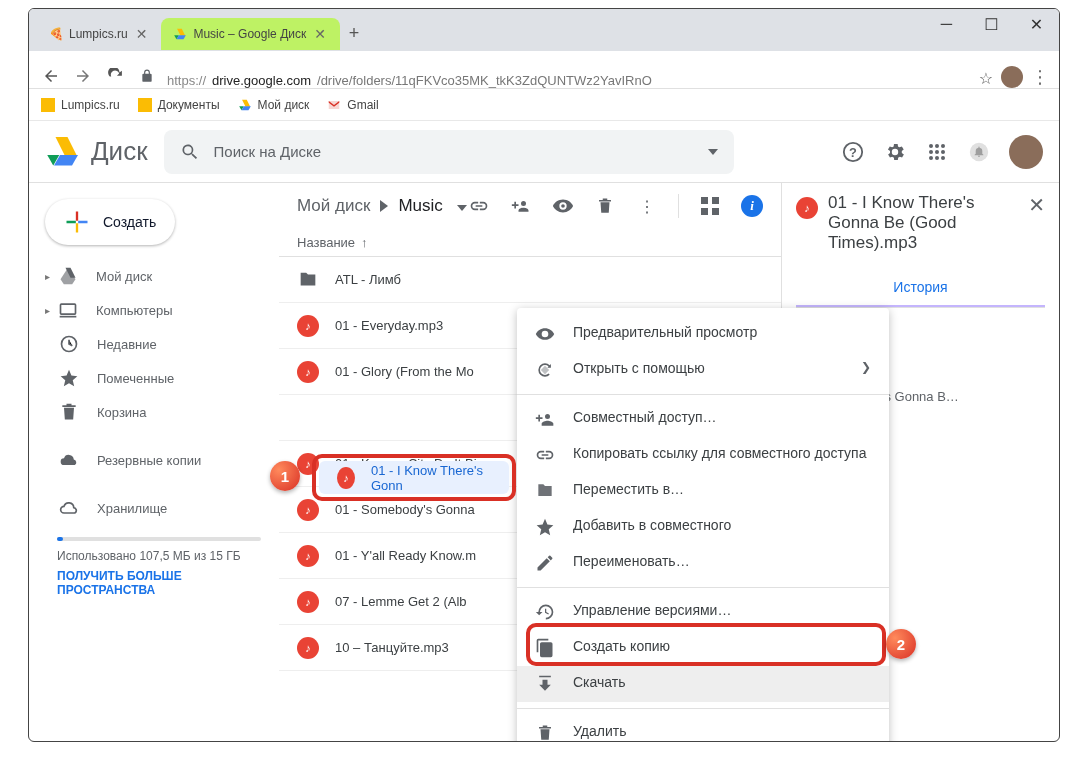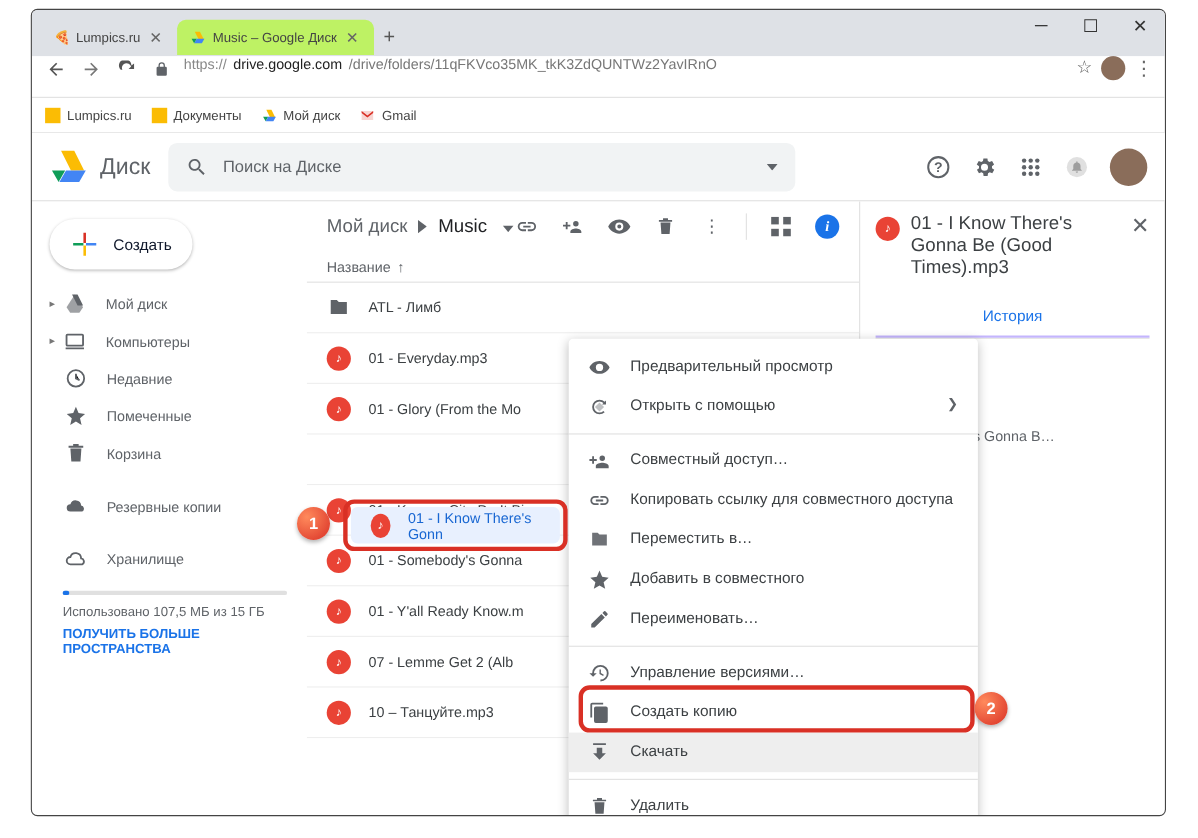--- a/index.html
+++ b/index.html
@@ -6,36 +6,36 @@
 body{background:#fff;width:1089px;height:762px;overflow:hidden;position:relative}
 .window{position:absolute;left:28px;top:8px;width:1032px;height:734px;border:1px solid #444;border-radius:6px;background:#fff;overflow:hidden}
 .titlebar{height:42px;display:flex;align-items:center;background:#dee1e6;padding:0 8px;position:relative}
 .tab{height:32px;display:flex;align-items:center;padding:0 12px;font-size:12px;color:#444;gap:6px;border-radius:8px 8px 0 0;margin-top:8px}
 .tab.active{background:#bef264}
 .tab-close{color:#666;font-size:14px;padding:2px}
 .tab-icon{width:14px;height:14px}
 .newtab{width:28px;height:28px;display:flex;align-items:center;justify-content:center;color:#555;font-size:18px;margin-top:6px}
 .winbtns{position:absolute;right:0;top:0;display:flex}
 .winbtn{width:45px;height:30px;display:flex;align-items:center;justify-content:center;color:#333}
-.addrbar{height:38px;display:flex;align-items:flex-start;padding:0 10px;gap:8px;border-bottom:1px solid #e0e0e0}
+.addrbar{height:38px;display:flex;align-items:flex-end;padding:0 10px;gap:8px;border-bottom:1px solid #e0e0e0}
 .navbtn{width:24px;height:24px;display:flex;align-items:center;justify-content:center;color:#777}
 .navbtn.enabled{color:#555}
 .url-area{flex:1;display:flex;align-items:center;gap:6px;font-size:13px;color:#777}
 .url-area .proto{color:#888}
 .url-area .host{color:#222}
 .star{color:#555}
 .avatar-sm{width:22px;height:22px;border-radius:50%;background:#8a6d5a}
 .kebab{color:#666;font-size:18px}
 .bookbar{height:32px;display:flex;align-items:center;padding:0 12px;gap:18px;border-bottom:1px solid #e8e8e8;font-size:12px;color:#444}
 .bm{display:flex;align-items:center;gap:6px}
 .bm-ico{width:14px;height:14px}
 .app{display:flex;height:calc(100% - 112px);position:relative}
 .drive-header{position:absolute;top:0;left:0;right:0;height:62px;display:flex;align-items:center;padding:0 16px;border-bottom:1px solid #e0e0e0;background:#fff;gap:16px}
 .drive-logo{display:flex;align-items:center;gap:10px}
-.drive-logo span{font-size:21px;color:#5f6368}
+.drive-logo span{font-size:26px;color:#5f6368}
 .searchbox{flex:1;max-width:570px;height:44px;background:#f1f3f4;border-radius:8px;display:flex;align-items:center;padding:0 16px;color:#5f6368;font-size:15px;gap:14px}
 .searchbox .arrow{margin-left:auto;display:flex;align-items:center}
 .hdr-icons{display:flex;align-items:center;gap:18px;color:#5f6368;margin-left:auto}
 .hdr-ico{width:24px;height:24px;display:flex;align-items:center;justify-content:center}
 .avatar-lg{width:34px;height:34px;border-radius:50%;background:#8a6d5a}
 .sidebar{width:250px;padding-top:72px;padding-left:10px}
 .create-btn{width:130px;height:46px;border-radius:24px;box-shadow:0 1px 3px rgba(0,0,0,.3);display:flex;align-items:center;gap:12px;padding:0 18px;font-size:14px;color:#0f172a;margin:6px 0 14px 6px}
 .nav-item{display:flex;align-items:center;gap:18px;padding:7px 14px 7px 20px;font-size:13px;color:#5f6368;border-radius:0 20px 20px 0}
 .nav-item svg{flex-shrink:0}
 .nav-item.expandable::before{content:"▸";font-size:10px;color:#777;margin-right:-10px;margin-left:-14px}

